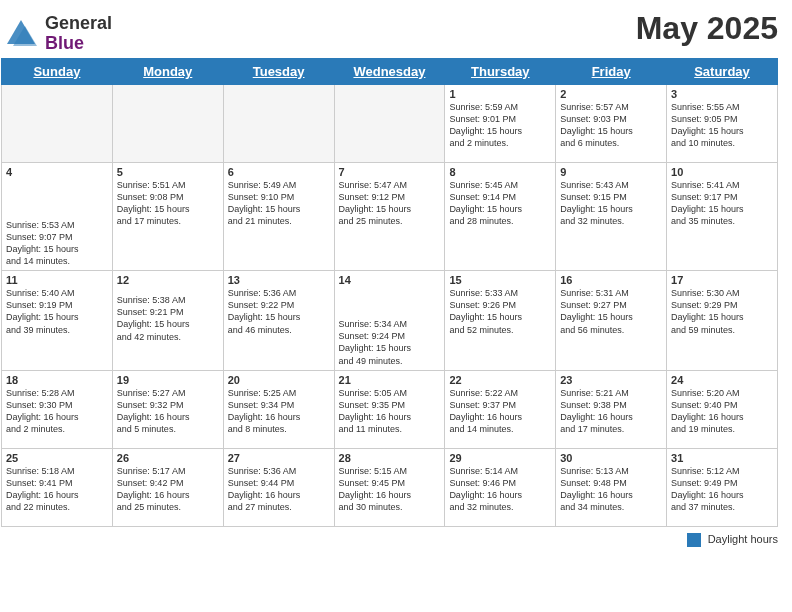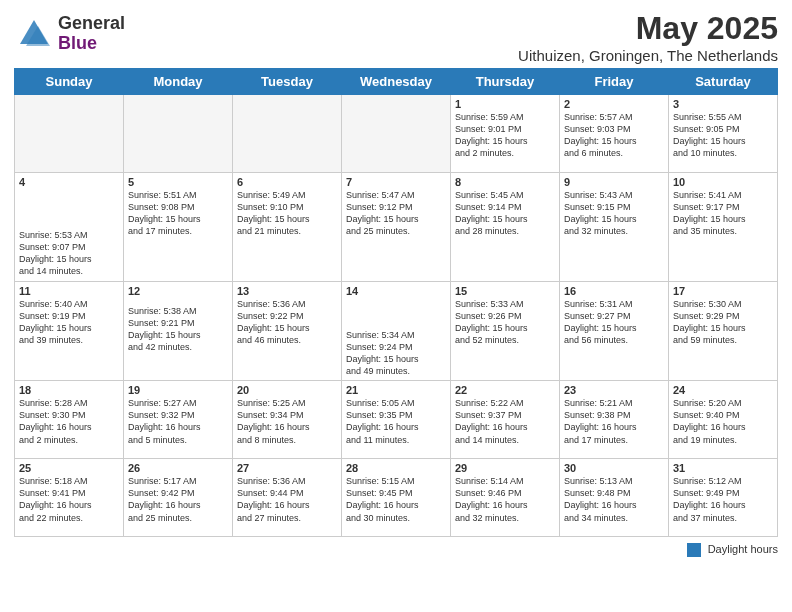--- a/index.html
+++ b/index.html
@@ -5,21 +5,21 @@
     * { box-sizing: border-box; margin: 0; padding: 0; }
     body {
       font-family: Arial, sans-serif;
       background: #fff;
       width: 792px;
       height: 612px;
       overflow: hidden;
     }
     .container {
       width: 792px;
-      padding: 10px 14px 10px 14px;
+      padding: 10px 14px 10px 1px;
     }
     .header-row {
       display: flex;
       align-items: flex-start;
       justify-content: space-between;
       margin-bottom: 4px;
     }
     .logo {
       display: flex;
       align-items: center;
@@ -62,20 +62,21 @@
       table-layout: fixed;
     }
     th {
       background-color: #2a7ab8;
       color: #fff;
       text-align: center;
       font-size: 13px;
       font-weight: bold;
       padding: 5px 2px;
       border: 1px solid #2a7ab8;
+      text-decoration: underline;
     }
     td {
       border: 1px solid #ccc;
       vertical-align: top;
       padding: 3px 4px;
       font-size: 9.5px;
       color: #333;
       background: #fff;
       height: 78px;
     }
@@ -119,21 +120,20 @@
         <polygon points="18,4 32,28 4,28" fill="#2a7ab8" opacity="0.85"></polygon>
         <polygon points="22,10 34,30 10,30" fill="#2a7ab8" opacity="0.5"></polygon>
       </svg>
       <div class="logo-text">
         <span class="logo-general">General</span>
         <span class="logo-blue">Blue</span>
       </div>
     </div>
     <div class="title-block">
       <div class="main-title">May 2025</div>
-      <div class="subtitle">Uithuizen, Groningen, The Netherlands</div>
     </div>
   </div>
 
   <table>
     <thead>
       <tr>
       <th>Sunday</th>
           <th>Monday</th>
           <th>Tuesday</th>
           <th>Wednesday</th>

